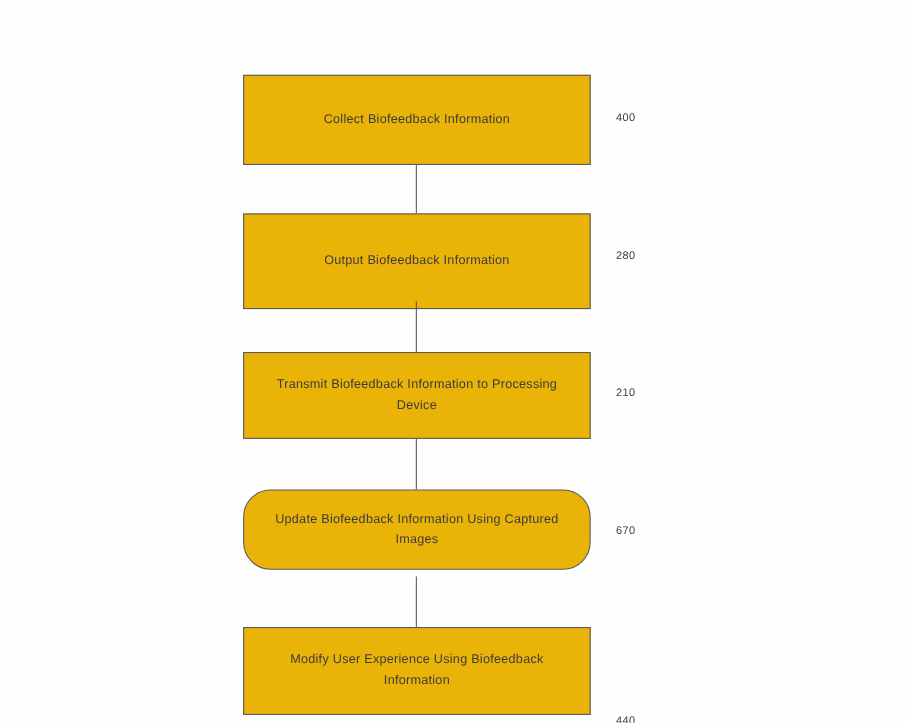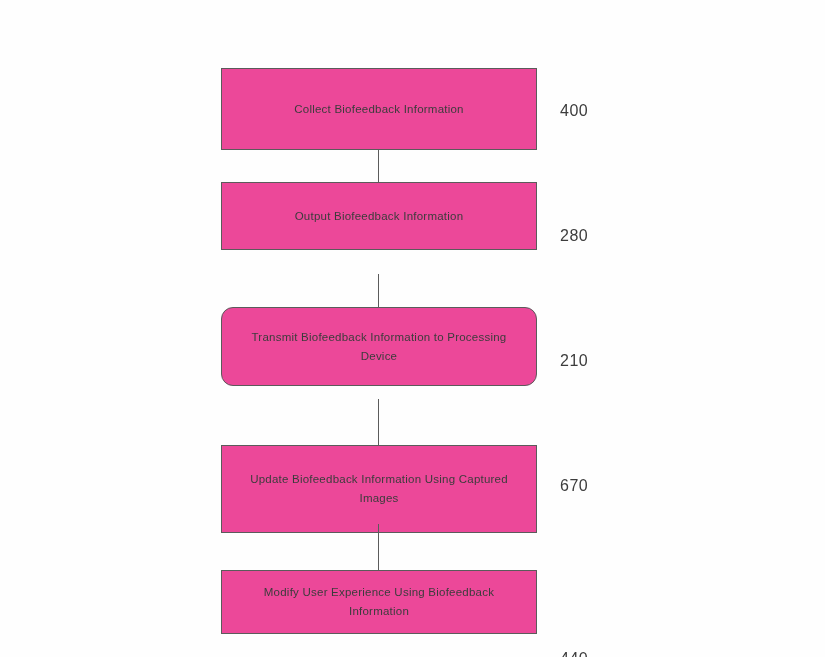--- a/index.html
+++ b/index.html
@@ -18,21 +18,21 @@
     width: 825px;
     height: 657px;
     background: #fefefe;
   }
   .flow-node {
     position: absolute;
     left: 221px;
     width: 316px;
     box-sizing: border-box;
     border: 1px solid #5b5b5b;
-    background: #ec4899;
+    background: #eab308;
     display: flex;
     align-items: center;
     justify-content: center;
     text-align: center;
   }
   .flow-node-label {
     display: block;
     font-family: "Liberation Sans", sans-serif;
     font-size: 11.5px;
     line-height: 19px;
@@ -40,37 +40,37 @@
     letter-spacing: 0.02em;
     padding: 0 14px;
     white-space: pre-line;
   }
   .ref-numeral {
     position: absolute;
     left: 560px;
     width: 46px;
     text-align: left;
     font-family: "Liberation Sans", sans-serif;
-    font-size: 16px;
+    font-size: 10px;
     color: #3c3c3c;
     letter-spacing: 0.03em;
   }
   .connector {
     position: absolute;
     left: 378px;
     width: 1px;
     background: #5b5b5b;
   }
 
   
   #node-0 { top: 68px;  height: 82px; }
-  #node-1 { top: 182px; height: 68px; }
-  #node-2 { top: 307px; height: 79px; border-radius: 12px; }
-  #node-3 { top: 445px; height: 88px; }
-  #node-4 { top: 570px; height: 64px; text-align: center; }
+  #node-1 { top: 194px; height: 87px; }
+  #node-2 { top: 320px; height: 79px; }
+  #node-3 { top: 445px; height: 73px; border-radius: 25px; }
+  #node-4 { top: 570px; height: 80px; text-align: center; }
 
   
   #ref-0 { top: 102px; }
   #ref-1 { top: 227px; }
   #ref-2 { top: 352px; }
   #ref-3 { top: 477px; }
   #ref-4 { top: 602px; margin-top: 48px; }
 
   
   #connector-0 { top: 150px; height: 44px; }

